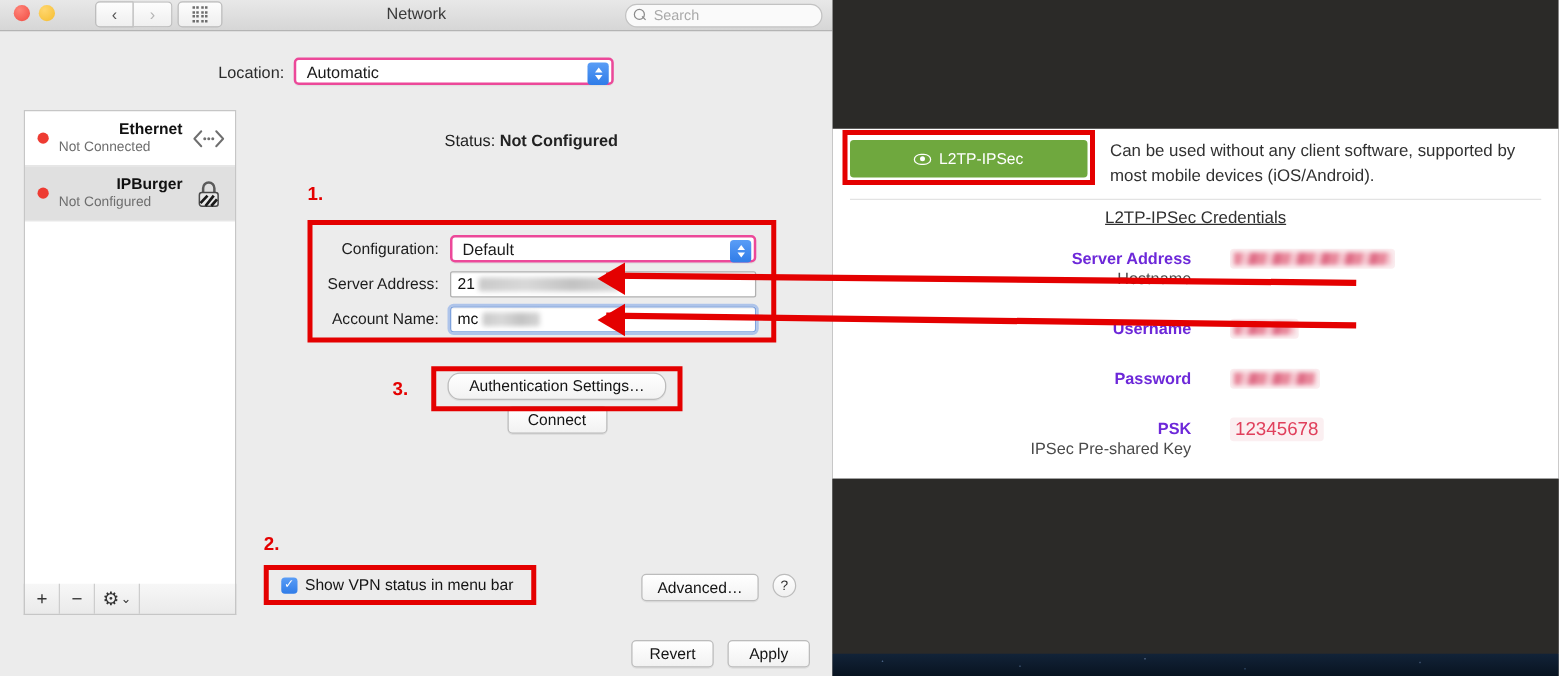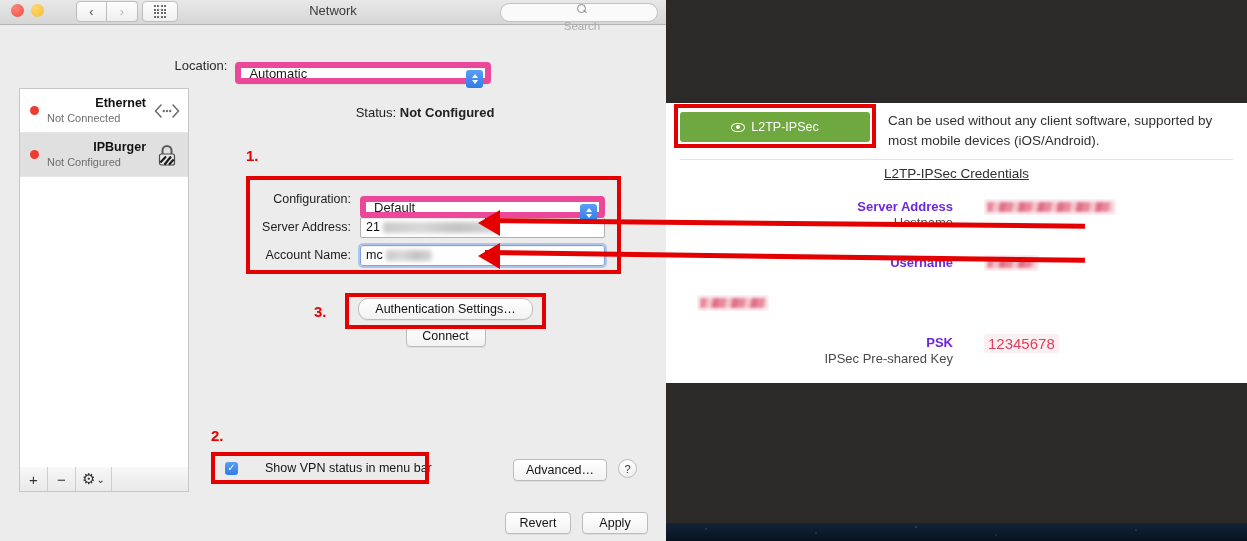--- a/index.html
+++ b/index.html
@@ -48,44 +48,43 @@
   .griddots { display: grid; grid-template-columns: repeat(4, 2px); grid-gap: 1.5px; }
   .griddots i { width: 2px; height: 2px; background: #6d6d6d; display: block; }
 
   .wintitle {
     position: absolute; left: 0; top: 3px; width: 666px;
     text-align: center; font-size: 13px; color: #3a3a3a; font-weight: 500;
   }
   .searchbox {
     position: absolute; left: 500px; top: 3px; width: 158px; height: 19px;
     background: #fafafa; border: 1px solid #c2c2c2; border-radius: 10px;
-    display: flex; align-items: center; padding-left: 6px; gap: 5px; flex-direction: column;
+    display: flex; align-items: center; padding-left: 6px; gap: 5px;
   }
   .searchbox .sicon { width: 11px; height: 11px; position: relative; flex: 0 0 auto; }
   .searchbox .sicon::before {
     content: ""; position: absolute; left: 0; top: 0; width: 7px; height: 7px;
     border: 1.2px solid #8a8a8a; border-radius: 50%;
   }
   .searchbox .sicon::after {
     content: ""; position: absolute; left: 6px; top: 6.5px; width: 4px; height: 1.2px;
     background: #8a8a8a; transform: rotate(45deg);
   }
   .searchph { font-size: 11.5px; color: #a9a9a9; }
 
   
   .locrow { position: absolute; left: 0; top: 46px; width: 666px; display: flex;
             align-items: center; justify-content: center; gap: 8px; }
   .loclabel { font-size: 13px; color: #2b2b2b; }
   .popup {
     position: relative; height: 22px; background: #fff;
-    border: 6px solid #ec4899; border-radius: 4px;
+    border: 2px solid #ec4899; border-radius: 4px;
     display: flex; align-items: center; padding: 0 26px 0 8px;
     font-size: 13px; color: #1a1a1a;
     box-shadow: 0 1px 0 rgba(0,0,0,.05);
-    margin-top: 16px;
   }
   .popup .stepper {
     position: absolute; right: 2px; top: 2px; width: 17px; height: 18px;
     background: linear-gradient(to bottom, #5a9df6, #2f7ce8);
     border-radius: 3px;
     display: flex; flex-direction: column; align-items: center; justify-content: center; gap: 2px;
   }
   .popup .stepper .ar { width: 0; height: 0; border-left: 3.5px solid transparent; border-right: 3.5px solid transparent; }
   .popup .stepper .up { border-bottom: 4px solid #fff; }
   .popup .stepper .dn { border-top: 4px solid #fff; }
@@ -149,21 +148,21 @@
   #auth-settings-button { width: 175px; border-radius: 10px; }
   #connect-button { width: 80px; }
 
   .chkrow { position: absolute; left: 225px; top: 461px; display: flex; align-items: center; gap: 6px; }
   .chkbox {
     width: 13px; height: 13px; border-radius: 3px;
     background: linear-gradient(to bottom, #5a9df6, #2f7ce8);
     display: flex; align-items: center; justify-content: center;
     color: #fff; font-size: 10px; line-height: 1;
   }
-  .chklabel { font-size: 12.5px; color: #141414; margin-left: 21px; }
+  .chklabel { font-size: 12.5px; color: #141414; }
 
   #advanced-button { position: absolute; left: 513px; top: 459px; width: 94px; }
   #help-button {
     position: absolute; left: 618px; top: 459px; width: 19px; height: 19px;
     border-radius: 50%; border: 1px solid #bcbcbc;
     background: linear-gradient(to bottom, #ffffff, #f0f0f0);
     display: flex; align-items: center; justify-content: center; font-size: 11px; color: #333;
   }
   #revert-button { position: absolute; left: 505px; top: 512px; width: 66px; }
   #apply-button  { position: absolute; left: 582px; top: 512px; width: 66px; }
@@ -426,20 +425,23 @@
           <div class="ln1">Username</div>
         </div>
         <div class="credval">
           <div class="blurval" style="width:55px">
               <i></i>
             </div>
         </div>
       </div>
 
       <div class="credrow" style="left:0; top:192px;">
+        <div class="credlabel">
+          <div class="ln1">Password</div>
+        </div>
         <div class="credval">
           <div class="blurval" style="width:72px">
               <i></i>
             </div>
         </div>
       </div>
 
       <div class="credrow" style="left:0; top:232px;">
         <div class="credlabel">
           <div class="ln1">PSK</div>

